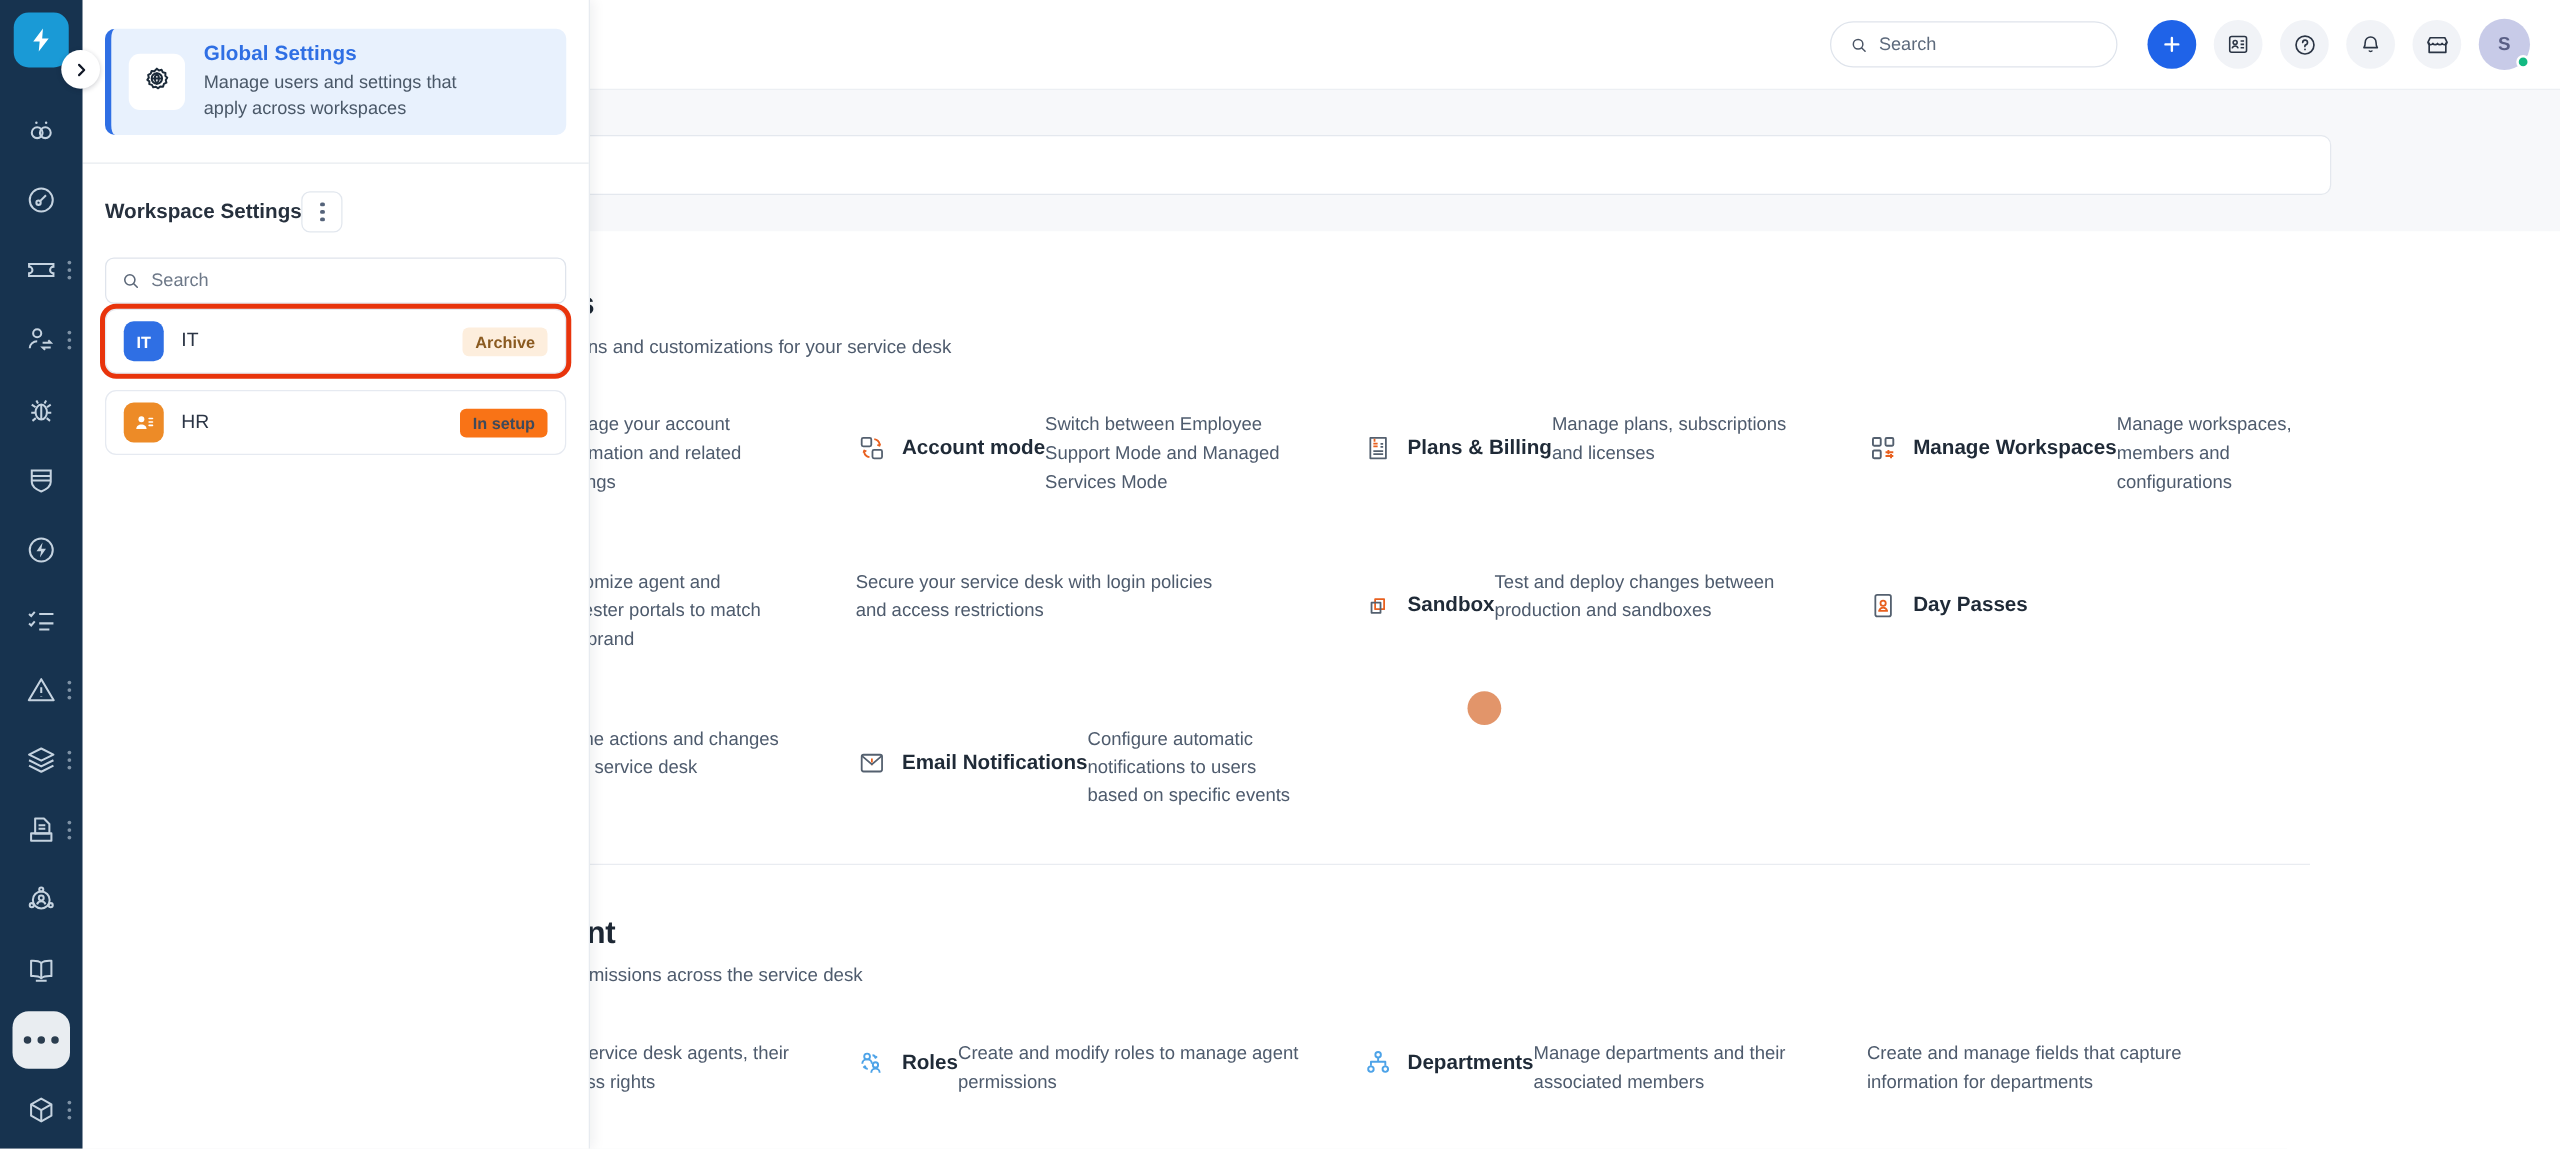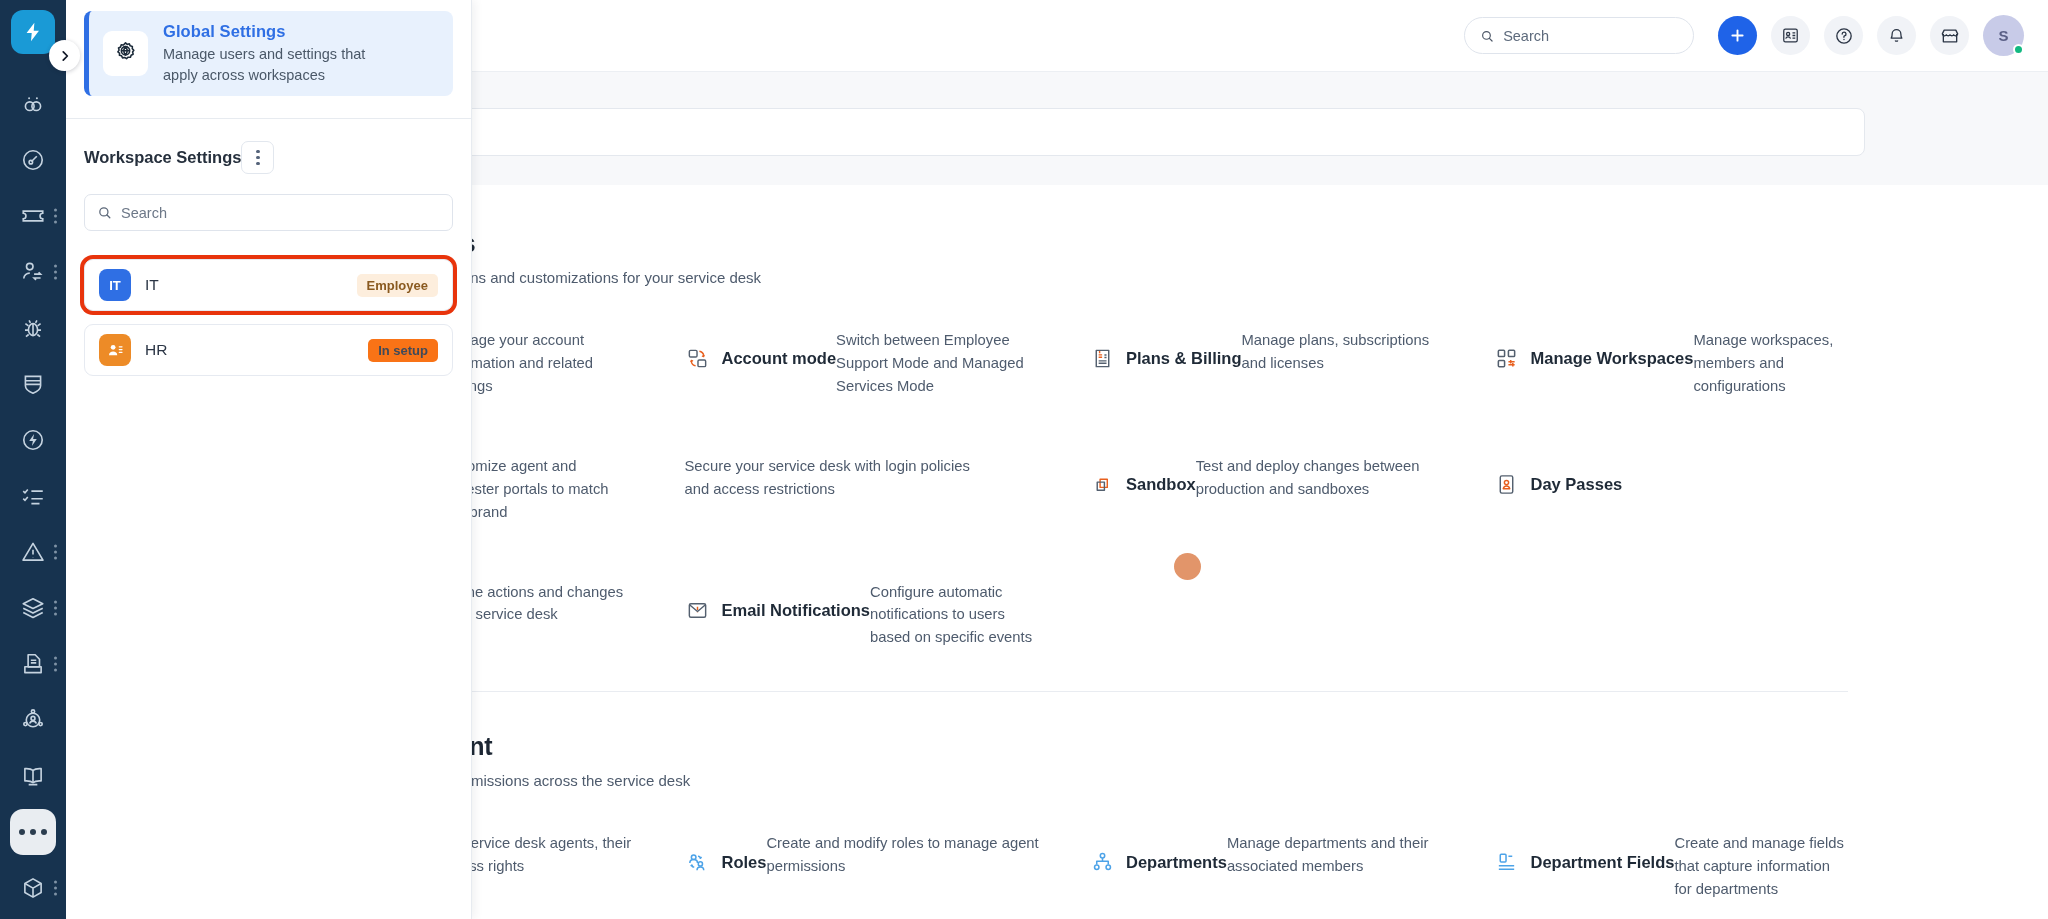--- a/index.html
+++ b/index.html
@@ -49,21 +49,21 @@
   }
 
   
   .panel {
     position:absolute; left:66px; top:0; width:406px; height:919px;
     background:#ffffff; z-index:25;
     box-shadow:2px 0 10px rgba(16,24,40,.07);
     border-right:1px solid #e7ebf0;
   }
   .gs-card {
-    margin:11px 18px 0 18px; height:85px;
+    margin:23px 18px 0 18px; height:85px;
     background:#e8f1fd; border-radius:8px;
     border-left:5px solid #2f6fe4;
     display:flex; align-items:center; padding:0 14px;
   }
   .gs-icon {
     width:45px;height:45px;background:#fff;border-radius:9px;
     display:flex;align-items:center;justify-content:center;flex:0 0 45px;
   }
   .gs-text { margin-left:15px; }
   .gs-title { font-size:16.5px; font-weight:700; color:#2f6fe4; letter-spacing:.1px;}
@@ -87,21 +87,21 @@
     margin:20px 18px 0 18px; height:37px;
     border:1px solid #dfe4ec; border-radius:7px;
     display:flex; align-items:center; padding:0 12px; gap:9px; background:#fff;
   }
   .ws-search input {
     border:0; outline:0; font-size:14.5px; font-family:inherit;
     color:#2b3545; flex:1; background:transparent;
   }
   .ws-search input::placeholder { color:#6d7888; }
 
-  .ws-list { margin:28px 18px 0 18px; display:flex; flex-direction:column; gap:13px; }
+  .ws-list { margin:4px 18px 0 18px; display:flex; flex-direction:column; gap:13px; }
   .ws-row {
     position:relative; height:52px; background:#fff;
     border:1px solid #e6eaf1; border-radius:9px;
     display:flex; align-items:center; padding:0 14px; cursor:pointer;
   }
   .ws-row.highlight { box-shadow:0 0 0 4px #e8340c; }
   .ws-avatar {
     width:32px;height:32px;border-radius:8px;flex:0 0 32px;
     display:flex;align-items:center;justify-content:center;
     color:#fff;font-size:13px;font-weight:700;
@@ -593,30 +593,20 @@
                     <circle cx="6" cy="17" r="2.3"></circle>
                     <circle cx="18" cy="17" r="2.3"></circle>
                   </svg>
                 </span>
               <span class="tile-title">Departments</span>
             </div>
             <div class="tile-desc">Manage departments and their associated members</div>
           </div>
 
           <div class="tile">
-            <div class="tile-head">
-              <span class="tile-ico">
-                  <svg width="23" height="23" viewBox="0 0 24 24" fill="none" stroke="#4da3e8" stroke-width="1.6" stroke-linejoin="round">
-                    <rect x="5.5" y="3.5" width="6" height="8" rx="1"></rect>
-                    <path d="M14 5.5h4"></path>
-                    <path d="M4 15.5h16M4 19h16"></path>
-                  </svg>
-                </span>
-              <span class="tile-title">Department Fields</span>
-            </div>
             <div class="tile-desc">Create and manage fields that capture information for departments</div>
           </div>
         </div>
       </div>
 
       <span class="blob"></span>
     </div>
   </main>
 
   <aside class="panel">
@@ -650,21 +640,21 @@
           <circle cx="11" cy="11" r="6.5"></circle>
           <path d="M16 16l4.5 4.5" stroke-linecap="round"></path>
         </svg>
       <input placeholder="Search" style="">
     </div>
 
     <div class="ws-list">
       <div class="ws-row highlight">
         <span class="ws-avatar" style="background:#2f6fe4">IT</span>
         <span class="ws-name">IT</span>
-        <span class="ws-badge badge-primary">Employee</span>
+        <span class="ws-badge badge-primary">Archive</span>
       </div>
       <div class="ws-row">
         <span class="ws-avatar" style="background:#ed8b27">
           <svg width="19" height="19" viewBox="0 0 24 24" fill="#fff">
               <circle cx="9" cy="8" r="3"></circle>
               <path d="M3.8 18c0-2.9 2.3-4.6 5.2-4.6s5.2 1.7 5.2 4.6z"></path>
               <rect x="16" y="6.5" width="5" height="1.6" rx=".8"></rect>
               <rect x="16" y="10" width="5" height="1.6" rx=".8"></rect>
               <rect x="16" y="13.5" width="5" height="1.6" rx=".8"></rect>
             </svg>

